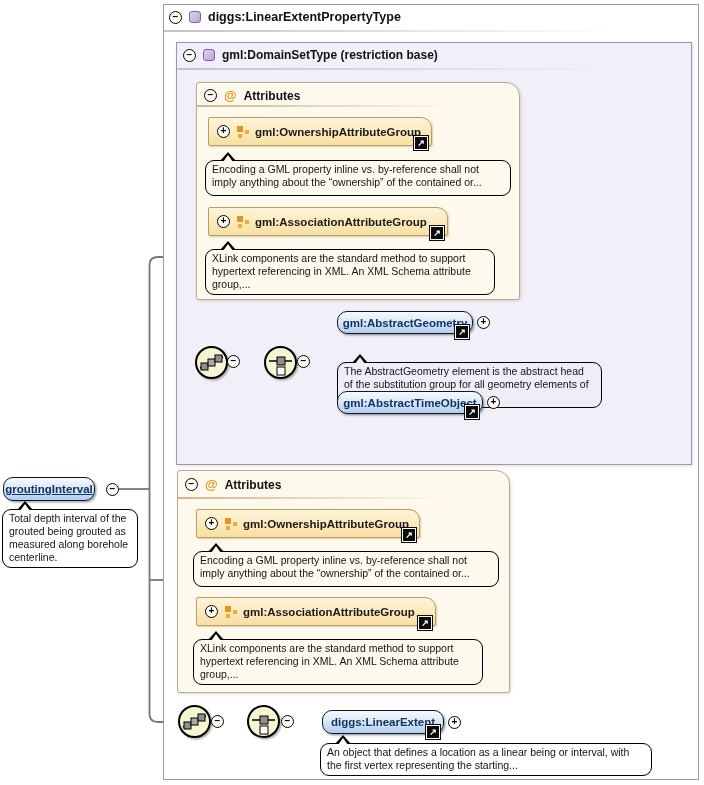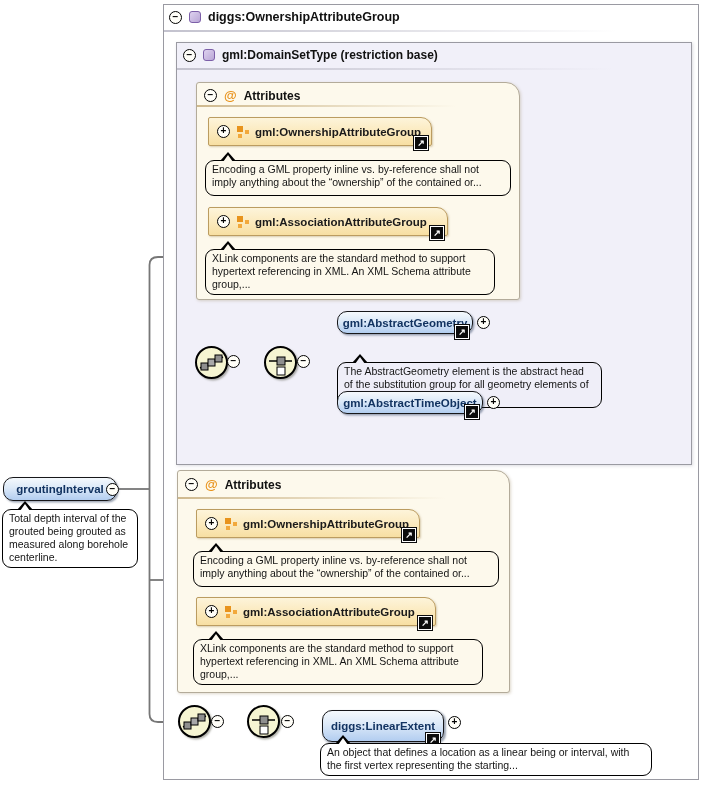--- a/index.html
+++ b/index.html
@@ -78,21 +78,21 @@
 
       <path d="M224,721.5 H247"></path>
       <path d="M294,721.5 H322"></path>
     </g>
   </svg>
 
   <div class="frame" style="left:163px;top:4px;width:536px;height:776px;"></div>
   <div class="frame-header" style="left:169px;top:10px;">
     <div class="circle-sm" style="position:static;">−</div>
     <div class="sq-icon"></div>
-    <span>diggs:OwnershipAttributeGroup</span>
+    <span>diggs:LinearExtentPropertyType</span>
   </div>
   <div class="hr-fade" style="left:164px;top:30px;width:533px;"></div>
 
   <div class="frame lav" style="left:176px;top:42px;width:516px;height:423px;"></div>
   <div class="frame-header" style="left:183px;top:48px;font-size:12px;">
     <div class="circle-sm" style="position:static;">−</div>
     <div class="sq-icon"></div>
     <span>gml:DomainSetType (restriction base)</span>
   </div>
   <div class="hr-fade" style="left:177px;top:68px;width:513px;"></div>
@@ -153,21 +153,21 @@
   </div>
   <div class="circle-sm" style="left:477px;top:316px;">+</div>
   <div class="callout lav" style="left:337px;top:346px;width:265px;min-height:32px;margin-top:16px;">The AbstractGeometry element is the abstract head of the substitution group for all geometry elements of GML. This...</div>
 
   <div class="pill" style="left:337px;top:391px;width:146px;height:23px;">
     <span>gml:AbstractTimeObject</span>
     <div class="link-ic" style="right:3px;bottom:-6px;">↗</div>
   </div>
   <div class="circle-sm" style="left:487px;top:396px;">+</div>
 
-  <div class="pill" style="left:3px;top:477px;width:114px;height:24px;">
+  <div class="pill" style="left:3px;top:477px;width:92px;height:24px;text-decoration:underline;">
     <span>groutingInterval</span>
   </div>
   <div class="circle-sm" style="left:106px;top:483px;">−</div>
   <div class="callout white" style="left:2px;top:509px;width:136px;min-height:56px;">Total depth interval of the grouted being grouted as measured along borehole centerline.</div>
 
   <div class="section" style="left:177px;top:470px;width:333px;height:223px;"></div>
   <div class="section-header" style="left:185px;top:477px;">
     <div class="circle-sm" style="position:static;">−</div>
     <span class="at">@</span>
     <span>Attributes</span>
@@ -209,20 +209,20 @@
   <div class="circle-sm" style="left:211px;top:715px;">−</div>
   <div class="compositor" style="left:247px;top:705px;">
     <svg width="29" height="29" viewBox="0 0 29 29">
       <line x1="3" y1="13" x2="26" y2="13" stroke="#000" stroke-width="1.5"></line>
       <rect x="11" y="9" width="8" height="8" fill="#8f8f8f" stroke="#000"></rect>
       <rect x="11" y="19" width="8" height="8" fill="#fff" stroke="#000"></rect>
     </svg>
   </div>
   <div class="circle-sm" style="left:281px;top:715px;">−</div>
 
-  <div class="pill" style="left:322px;top:710px;width:122px;height:32px;">
+  <div class="pill" style="left:322px;top:710px;width:122px;height:24px;">
     <span>diggs:LinearExtent</span>
     <div class="link-ic" style="right:3px;bottom:-6px;">↗</div>
   </div>
   <div class="circle-sm" style="left:448px;top:716px;">+</div>
   <div class="callout white" style="left:320px;top:743px;width:332px;min-height:32px;">An object that defines a location as a linear being or interval, with the first vertex representing the starting...</div>
 
 </div>
 
 </body></html>

